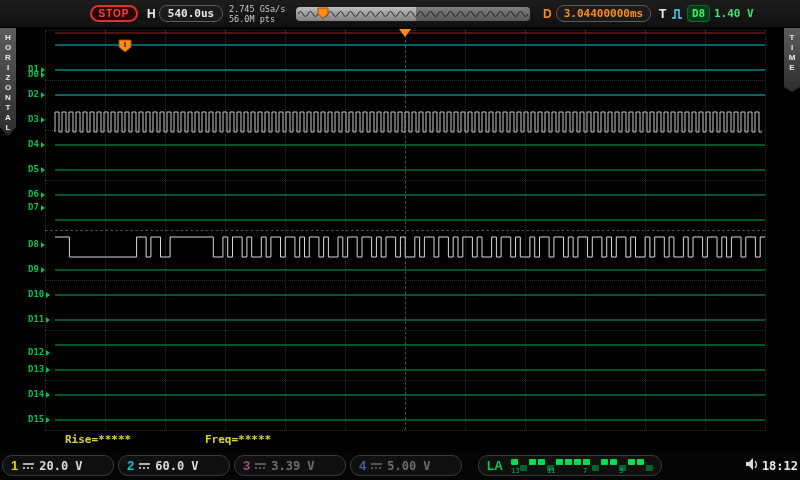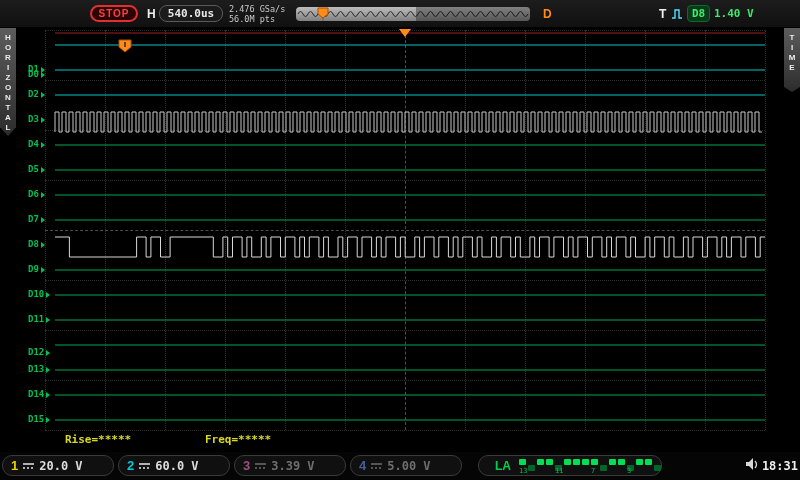--- a/index.html
+++ b/index.html
@@ -46,53 +46,54 @@
   .bottombar{position:absolute;left:0;top:452px;width:800px;height:28px;background:#050505}
   .chbox{position:absolute;top:3px;width:112px;height:21px;border:1px solid #3a3a3a;border-radius:10px;background:#101010;display:flex;align-items:center;gap:5px;padding:0 8px}
   .chnum{font:bold 13px "Liberation Sans",sans-serif}
   .c1 .chnum{color:#e8d000}.c2 .chnum{color:#00c8d8}.c3 .chnum{color:#9a5080}.c4 .chnum{color:#46609c}
   .coup{position:relative;width:11px;height:8px;color:#b0b0b0}
   .off .coup{color:#555}
   .coup::before{content:"";position:absolute;top:1px;left:0;right:0;height:2px;background:currentColor}
   .coup::after{content:"";position:absolute;top:5px;left:0;right:0;height:2px;background:repeating-linear-gradient(90deg,currentColor 0 2px,transparent 2px 4px)}
   .chval{font:bold 12px "DejaVu Sans Mono",monospace;color:#dcdcdc}
   .off .chval{color:#6e6e6e}
-  .labox{position:absolute;left:478px;top:3px;width:184px;height:21px;border:1px solid #3a3a3a;border-radius:10px;background:#101010;display:flex;align-items:center;padding:0 16px}
+  .labox{position:absolute;left:478px;top:3px;width:184px;height:21px;border:1px solid #3a3a3a;border-radius:10px;background:#101010;display:flex;align-items:center;padding:0 8px}
   .lalab{color:#00d050;font:bold 12px "Liberation Sans",sans-serif}
   .lagrid{position:relative;display:flex;gap:2px;align-items:center;margin-left:8px;height:21px;width:146px}
   .sq{width:7px;height:6px;border-radius:1px;flex:none}
   .sq.hi{background:#00e055;transform:translateY(-4px)}
   .sq.lo{background:#00662a;transform:translateY(2px)}
   .laticks{position:absolute;left:0;top:12px;display:flex;width:146px;color:#00c050;font:7px "DejaVu Sans Mono",monospace}
   .laticks span{width:36px}
   .clockbox{position:absolute;right:2px;top:5px;display:flex;align-items:center;gap:3px}
   .time{color:#ececec;font:bold 12px "DejaVu Sans Mono",monospace}
 </style>
 </head>
 <body>
 
 <div class="screen">
 
   <header class="topbar">
     <div class="stop">STOP</div>
     <span class="hlab">H</span>
     <div class="pill tb">540.0us</div>
     <div class="srate">
-      <div>2.476 GSa/s</div>
+      <div>2.745 GSa/s</div>
       <div>56.0M pts</div>
     </div>
     <div class="scrollbar">
       <svg id="sbsvg" width="234" height="14">
         <path id="sbwave" d="M2,7 q2.5,-5 5,0 q2.5,5 5,0 q2.5,-5 5,0 q2.5,5 5,0 q2.5,-5 5,0 q2.5,5 5,0 q2.5,-5 5,0 q2.5,5 5,0 q2.5,-5 5,0 q2.5,5 5,0 q2.5,-5 5,0 q2.5,5 5,0 q2.5,-5 5,0 q2.5,5 5,0 q2.5,-5 5,0 q2.5,5 5,0 q2.5,-5 5,0 q2.5,5 5,0 q2.5,-5 5,0 q2.5,5 5,0 q2.5,-5 5,0 q2.5,5 5,0 q2.5,-5 5,0 q2.5,5 5,0 q2.5,-5 5,0 q2.5,5 5,0 q2.5,-5 5,0 q2.5,5 5,0 q2.5,-5 5,0 q2.5,5 5,0 q2.5,-5 5,0 q2.5,5 5,0 q2.5,-5 5,0 q2.5,5 5,0 q2.5,-5 5,0 q2.5,5 5,0 q2.5,-5 5,0 q2.5,5 5,0 q2.5,-5 5,0 q2.5,5 5,0 q2.5,-5 5,0 q2.5,5 5,0 q2.5,-5 5,0 q2.5,5 5,0 q2.5,-5 5,0 q2.5,5 5,0" stroke="#262626" stroke-width="1" fill="none"></path>
         <rect x="120" y="0" width="114" height="14" fill="rgba(0,0,0,0.32)"></rect>
         <polygon points="22,1 32,1 32,7 27,11 22,7" fill="#ff8c1a" stroke="#a85000"></polygon>
         <line x1="27" y1="11" x2="27" y2="14" stroke="#a85000"></line>
       </svg>
     </div>
     <span class="dlab">D</span>
+    <div class="pill delay">3.04400000ms</div>
     <span class="tlab">T</span>
     <span class="trigicon">
       <svg width="13" height="15" viewBox="0 0 13 15">
         <path d="M1,12 h3 v-8 h4 v8 h3" stroke="#55ddff" fill="none" stroke-width="1.4"></path>
       </svg>
     </span>
     <span class="trigsrc">D8</span>
     <span class="triglvl">1.40 V</span>
   </header>
 
@@ -151,21 +152,21 @@
         <line x1="109" y1="14" x2="109" y2="19" stroke="#7a3a00" stroke-width="2"></line>
       </svg>
     <div id="chlabels">
         <div class="chlab" style="top: 11px; margin-top: 30px;">D0<span class="tri"></span></div>
         <div class="chlab" style="top: 36px;">D1<span class="tri"></span></div>
         <div class="chlab" style="top: 61px;">D2<span class="tri"></span></div>
         <div class="chlab" style="top: 86px;">D3<span class="tri"></span></div>
         <div class="chlab" style="top: 111px;">D4<span class="tri"></span></div>
         <div class="chlab" style="top: 136px;">D5<span class="tri"></span></div>
         <div class="chlab" style="top: 161px;">D6<span class="tri"></span></div>
-        <div class="chlab" style="top: 186px;">D7<span class="tri"></span></div>
+        <div class="chlab" style="top: 174px;">D7<span class="tri"></span></div>
         <div class="chlab" style="top: 211px;">D8<span class="tri"></span></div>
         <div class="chlab" style="top: 236px;">D9<span class="tri"></span></div>
         <div class="chlab" style="top: 261px;">D10<span class="tri"></span></div>
         <div class="chlab" style="top: 286px;">D11<span class="tri"></span></div>
         <div class="chlab" style="top: 311px; margin-top: 8px;">D12<span class="tri"></span></div>
         <div class="chlab" style="top: 336px;">D13<span class="tri"></span></div>
         <div class="chlab" style="top: 361px;">D14<span class="tri"></span></div>
         <div class="chlab" style="top: 386px;">D15<span class="tri"></span></div>
       </div>
     <div class="meas" id="meas-rise">Rise=*****</div>
@@ -220,16 +221,16 @@
           </div>
         </div>
     </div>
     <div class="clockbox">
       <span>
         <svg width="14" height="13" viewBox="0 0 14 13">
           <polygon points="1,4 4,4 8,0 8,12 4,8 1,8" fill="#d8d8d8"></polygon>
           <path d="M10,3 q3,3.5 0,7" stroke="#d8d8d8" fill="none" stroke-width="1.3"></path>
         </svg>
       </span>
-      <span class="time">18:31</span>
+      <span class="time">18:12</span>
     </div>
   </footer>
 </div>
 
 </body></html>

